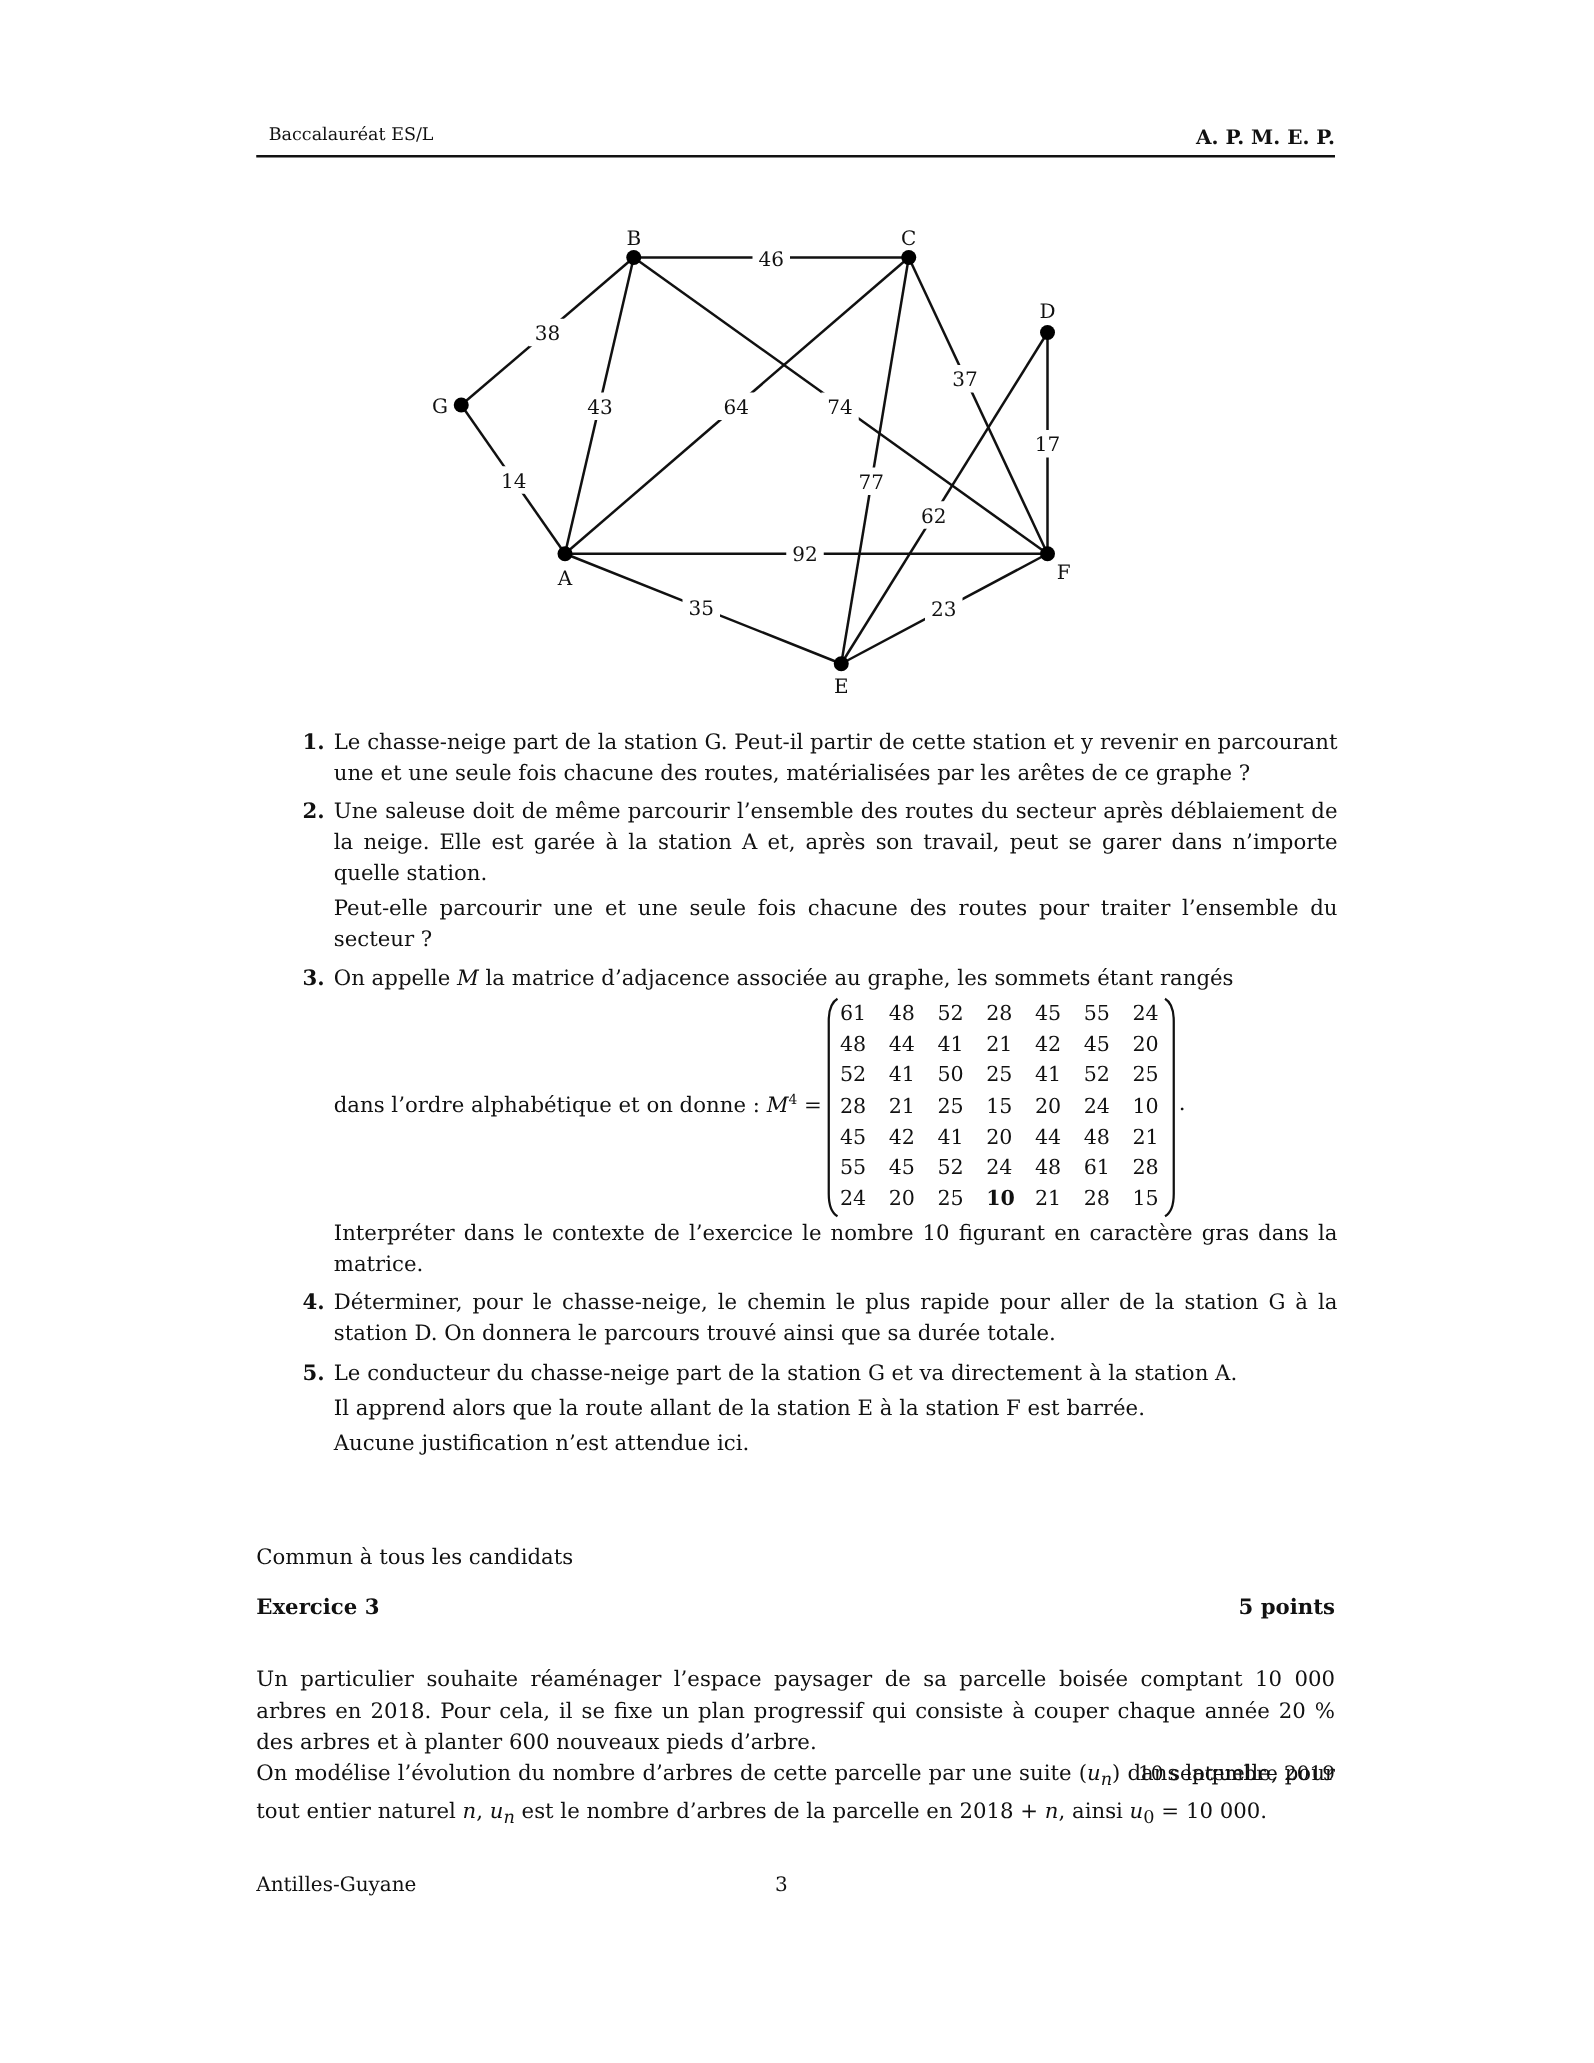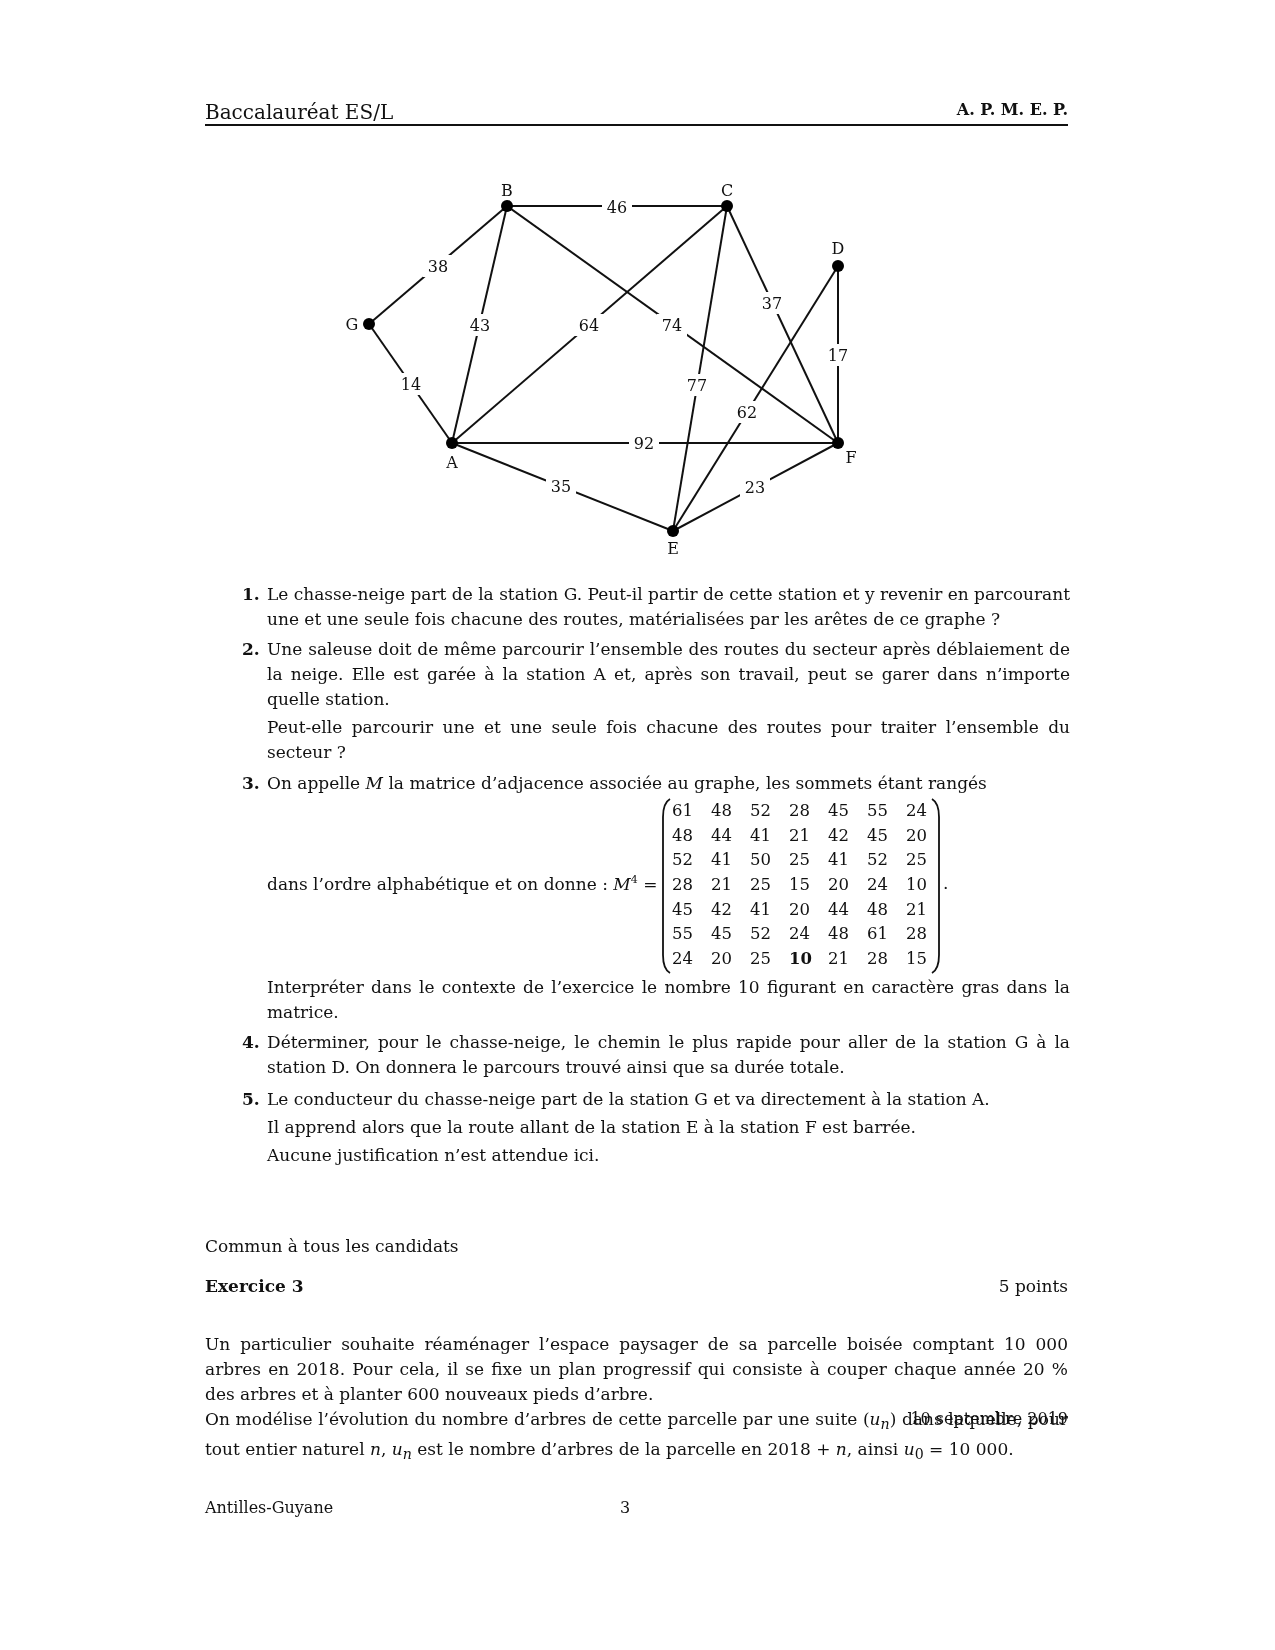--- a/index.html
+++ b/index.html
@@ -2,21 +2,21 @@
 <html><head>
   <meta charset="utf-8">
   <style>
     html, body { margin: 0; padding: 0; background: #ffffff; }
     body {
       width: 1275px; height: 1650px; position: relative; overflow: hidden;
       font-family: "DejaVu Serif", "Liberation Serif", serif;
       color: #111;
     }
     .abs { position: absolute; white-space: nowrap; }
-    .header-left { left: 205px; top: 100px; font-size: 20px; }
+    .header-left { left: 215px; top: 100px; font-size: 14px; }
     .header-right { right: 207px; top: 100px; font-size: 16px; font-weight: bold; }
     .header-rule { position: absolute; left: 205px; top: 124px; width: 863px; height: 2px; background: #111; }
 
     #graph { position: absolute; left: 0; top: 0; width: 1275px; height: 600px; }
     #graph text { font-family: "DejaVu Serif", "Liberation Serif", serif; font-size: 16px; fill: #111; }
 
     .q { position: absolute; left: 242px; width: 828px; font-size: 17px; line-height: 25px; }
     .q .num { position: absolute; left: 0; top: 0; font-weight: bold; }
     .q .body { margin-left: 25px; }
     .q p { margin: 0; }
@@ -28,21 +28,21 @@
     .matrix-label sup { font-size: 11px; }
     .matrix { position: absolute; left: 661px; top: 797px; width: 280px; height: 178px; }
     .matrix .paren { position: absolute; top: 0; width: 10px; height: 178px; }
     .matrix .grid { position: absolute; left: 11px; top: 2px; display: grid;
       grid-template-columns: repeat(7, 39px); grid-auto-rows: 24.7px; font-size: 16.5px; }
     .matrix .cell { line-height: 24px; }
     .matrix .cell.bold { font-weight: bold; }
     .matrix-dot { position: absolute; left: 943px; top: 873px; font-size: 17px; }
 
     .ex-title { position: absolute; left: 205px; top: 1276px; font-size: 17px; font-weight: bold; }
-    .ex-points { position: absolute; right: 207px; top: 1276px; font-size: 17px; font-weight: normal; margin-left: 13px; }
+    .ex-points { position: absolute; right: 207px; top: 1276px; font-size: 17px; font-weight: bold; margin-left: 13px; }
     .ex-sub { position: absolute; left: 205px; top: 1236px; font-size: 17px; font-weight: normal; }
     .para { position: absolute; left: 205px; width: 863px; font-size: 17px; line-height: 25px; }
     .para i { font-style: italic; }
     .footer-left { left: 205px; top: 1498px; font-size: 16px; }
     .footer-center { left: 620px; top: 1498px; font-size: 16px; }
     .footer-right { right: 207px; top: 1409px; font-size: 16px; }
   </style>
 </head>
 <body>
 

